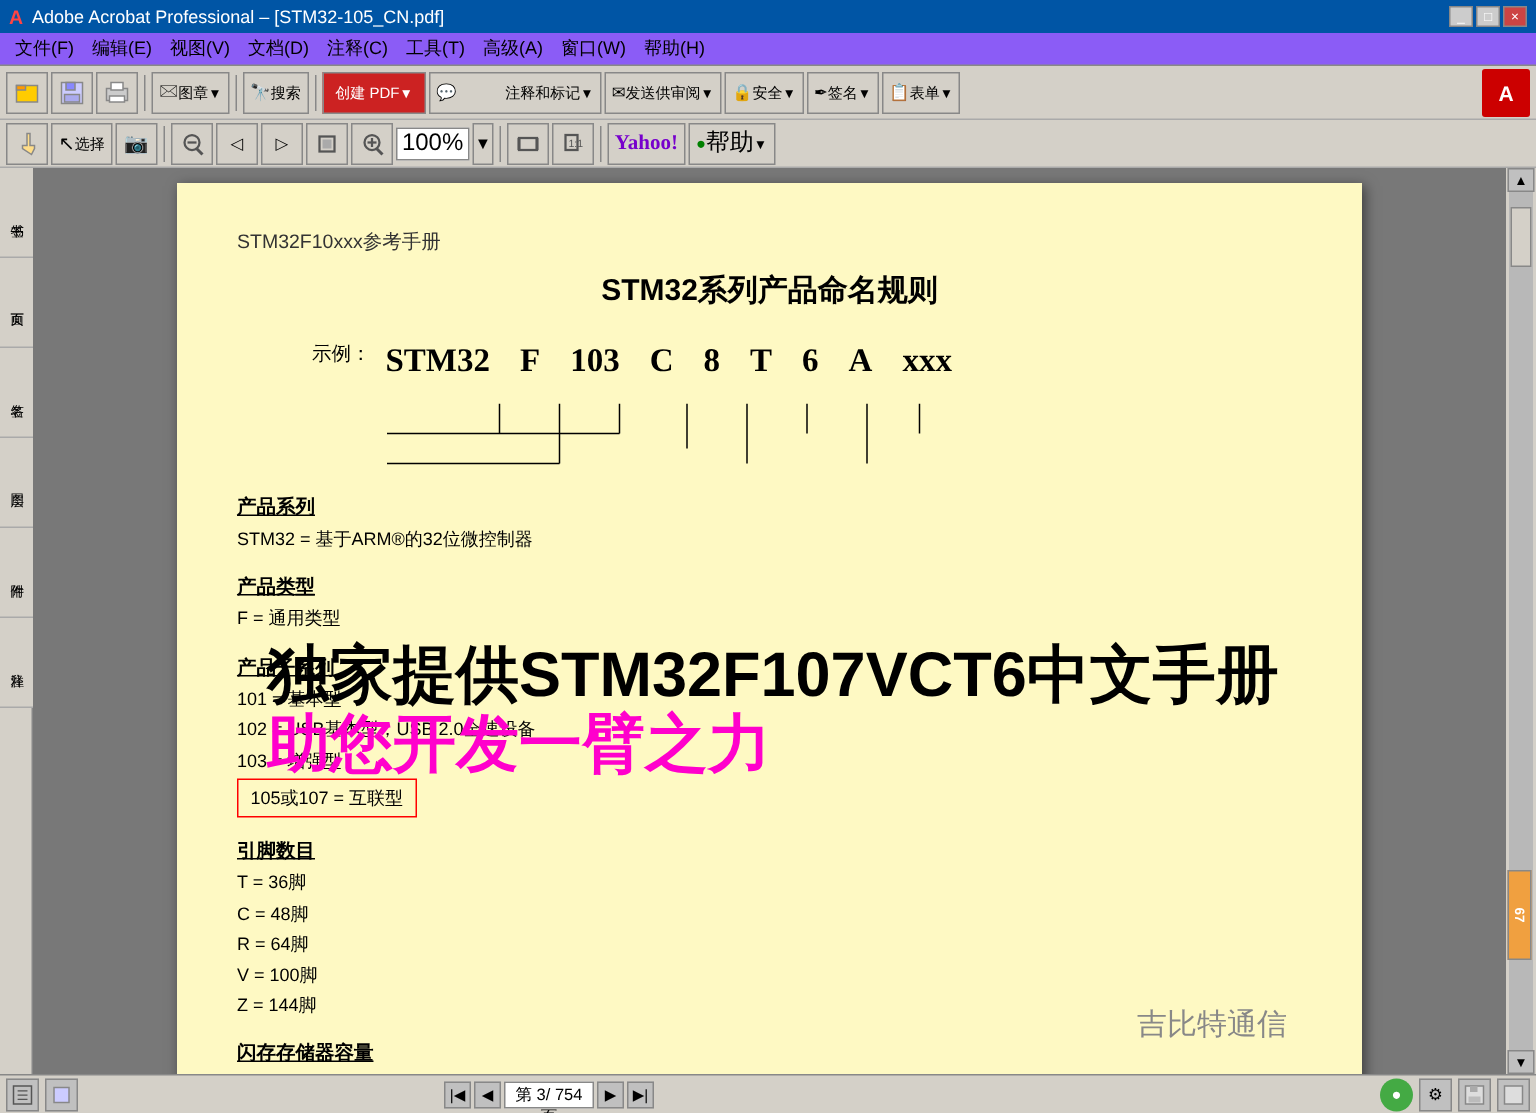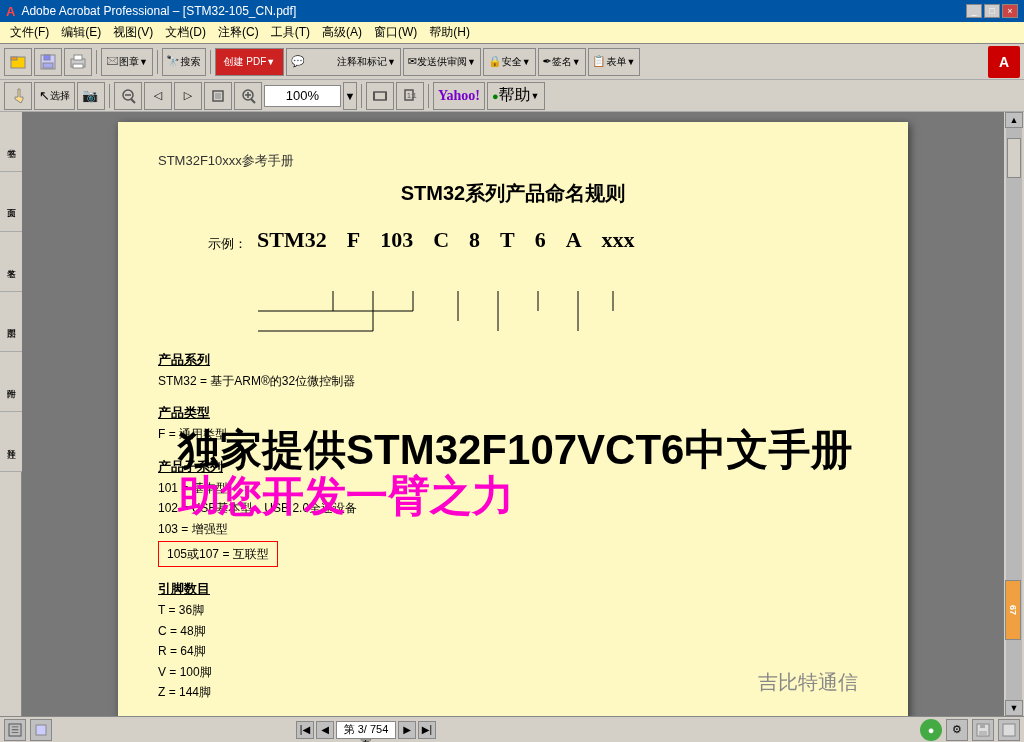--- a/index.html
+++ b/index.html
@@ -24,21 +24,21 @@
       width: 16px; height: 14px;
       background: #ccc;
       border: 1px solid #888;
       font-size: 9px;
       display: flex; align-items: center; justify-content: center;
       cursor: pointer;
     }
 
     
     #menubar {
-      background: #fef9c3;
+      background: #8b5cf6;
       height: 22px;
       display: flex;
       align-items: center;
       padding: 0 4px;
       font-size: 12px;
       border-bottom: 1px solid #888;
     }
     .menu-item {
       padding: 2px 6px;
       cursor: pointer;
@@ -72,22 +72,22 @@
       display: flex; align-items: center; justify-content: center;
       cursor: pointer;
       font-size: 11px;
       padding: 0 4px;
     }
     .tb-separator { width: 1px; height: 24px; background: #888; margin: 0 2px; }
     .zoom-box {
       background: white;
       border: 1px solid #888;
       height: 22px;
-      width: 77px;
-      font-size: 13px;
+      width: 49px;
+      font-size: 16px;
       text-align: center;
       display: flex; align-items: center; justify-content: center;
     }
 
     
     #main {
       display: flex;
       height: calc(742px - 22px - 22px - 36px - 32px - 26px);
       background: #787878;
     }
@@ -171,23 +171,23 @@
       font-size: 14px;
       display: flex; align-items: center; justify-content: center;
       border-radius: 2px;
     }
 
     
     .pdf-header { font-size: 13px; color: #333; margin-bottom: 10px; }
     .pdf-title { font-size: 20px; font-weight: bold; text-align: center; margin-bottom: 20px; }
     .example-row {
       display: flex;
-      align-items: flex-end;
+      align-items: flex-start;
       gap: 0px;
-      margin-bottom: 38px;
+      margin-bottom: 16px;
       padding-left: 50px;
     }
     .example-label { font-size: 13px; margin-right: 10px; }
     .example-chars { display: flex; gap: 20px; align-items: center; }
     .char-item { font-size: 22px; font-weight: bold; font-family: 'Times New Roman', serif; }
     .highlight-box {
       border: 1.5px solid red;
       padding: 2px 8px;
       font-size: 12px;
       display: inline-block;

